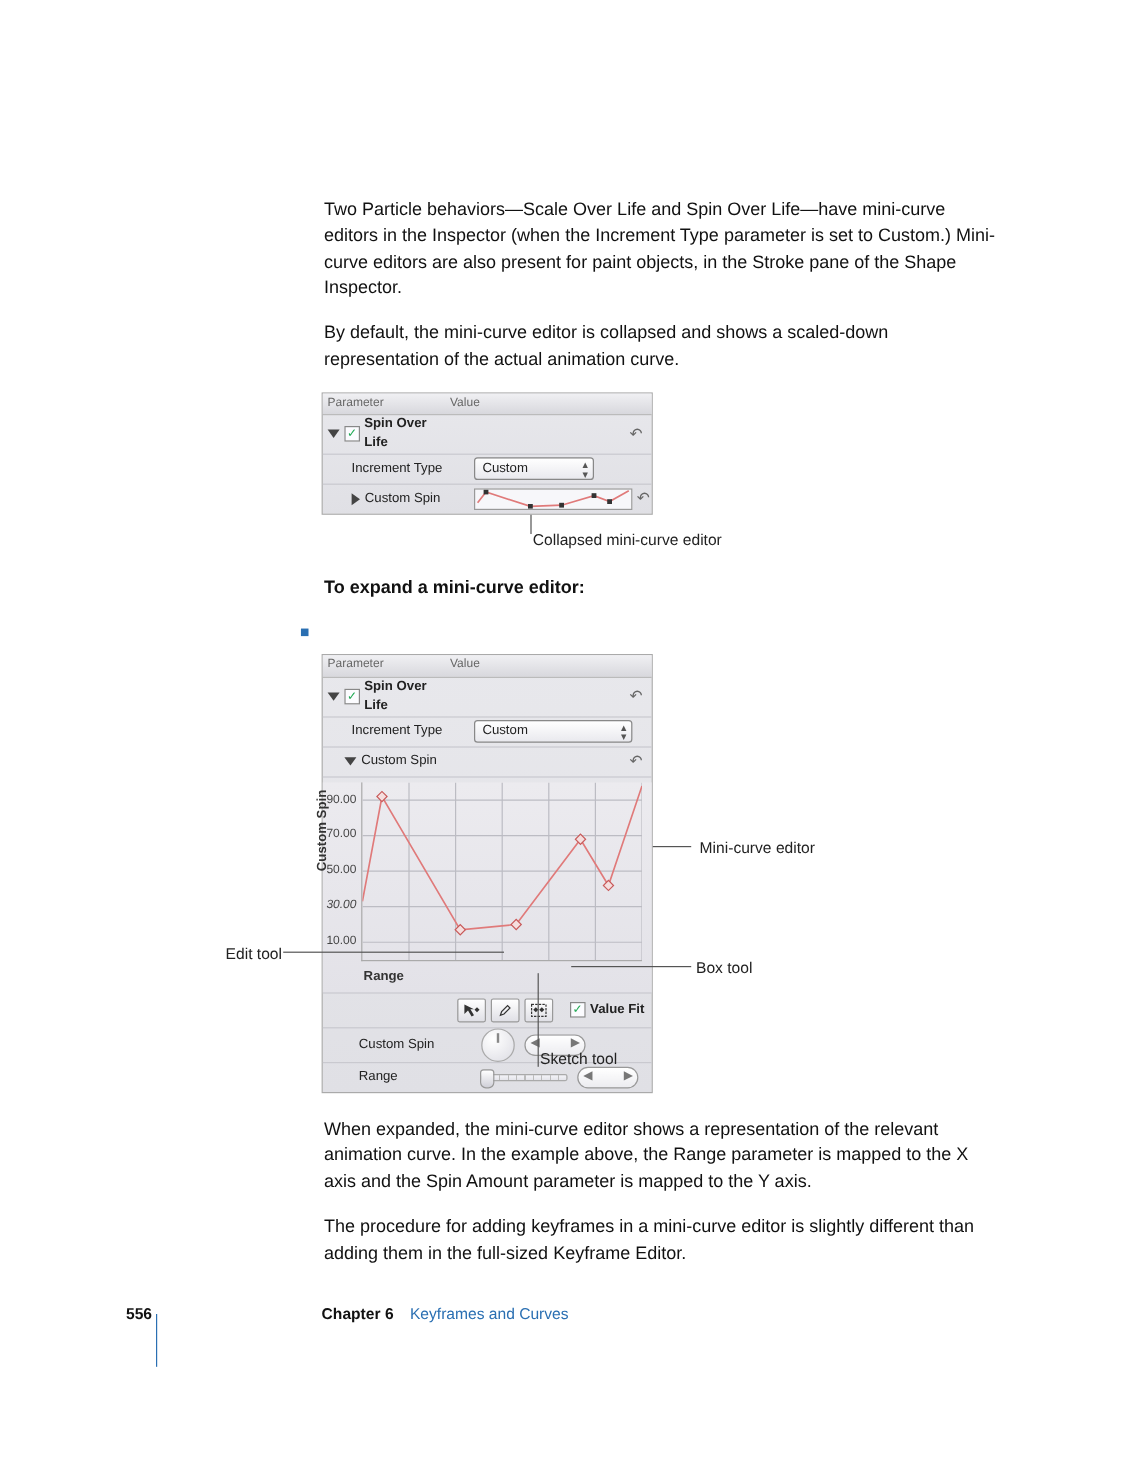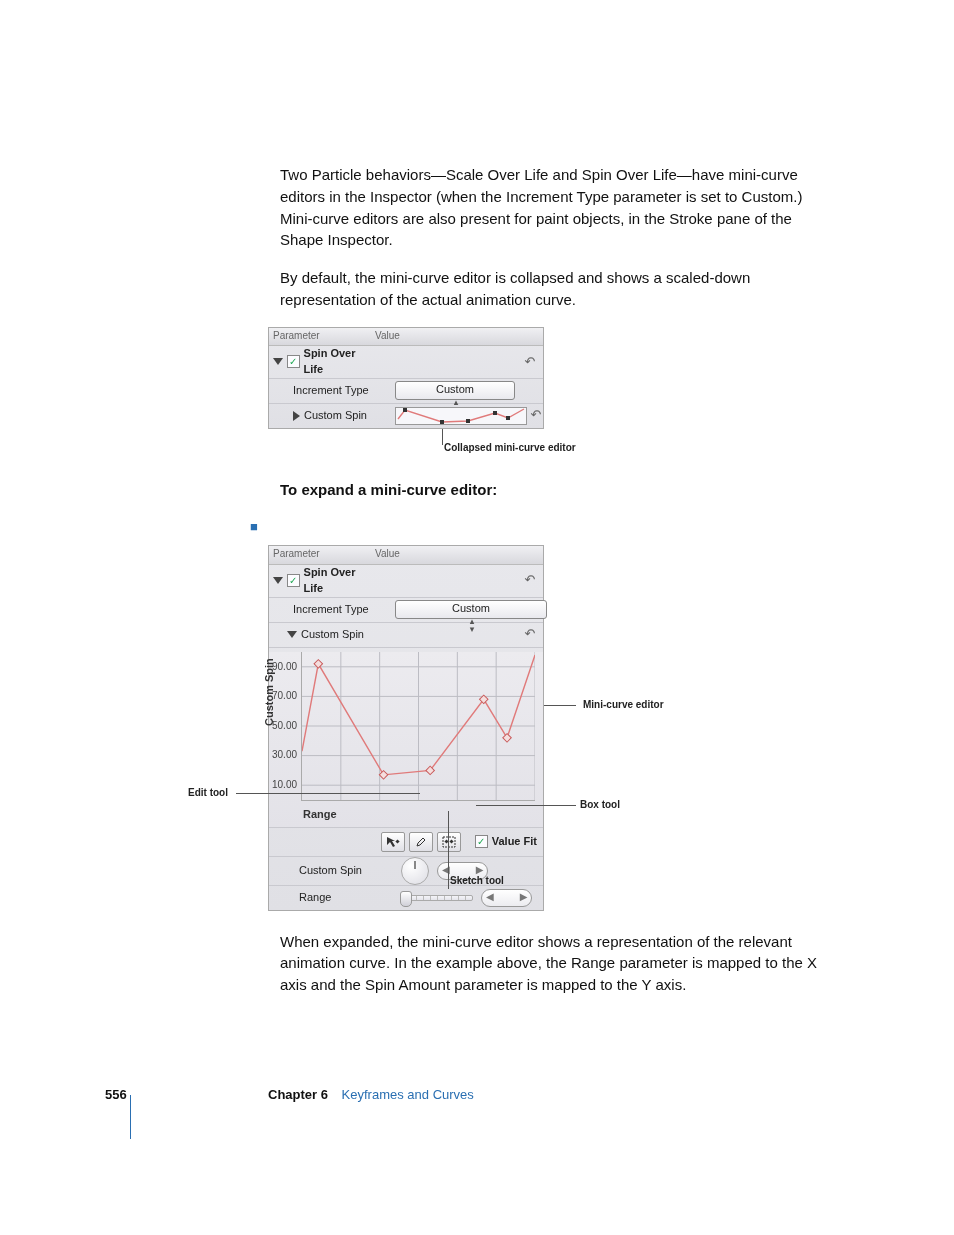--- a/index.html
+++ b/index.html
@@ -9,26 +9,26 @@
     margin: 0;
     background: #fff;
     width: 954px;
     height: 1235px;
     position: relative;
   }
   .page {
     padding: 164px 120px 0 268px;
     line-height: 1.45;
   }
-  p { margin: 0 0 16px 12px; }
+  p { margin: 0 0 16px 2px; }
   .bold { font-weight: 600; }
   .bullet-row { display: flex; margin: 0 0 8px -18px; }
   .bullet { color: #2a6fb2; font-size: 13px; margin-right: 8px; line-height: 1.6; }
   .figure-wrap { margin: 6px 0 20px 0; }
-  .callout { font-size: 10px; color: #222; font-weight: bold; }
+  .callout { font-size: 13px; color: #222; }
   .footer {
     position: absolute;
     bottom: 148px;
     left: 0;
     width: 954px;
     font-size: 13px;
   }
   .page-num { position: absolute; left: 105px; font-weight: 600; }
   .chapter-label { position: absolute; left: 268px; }
   .chapter-title { color: #2a6fb2; margin-left: 10px; }
@@ -105,25 +105,24 @@
     font-size: 10px; color: #2a5;
     line-height: 1;
   }
   .popup {
     height: 17px;
     border: 1px solid #888;
     border-radius: 3px;
     background: linear-gradient(#fff,#e9e9ee);
     display: inline-flex;
     align-items: center;
-    padding: 0 16px;
+    padding: 0 6px;
     font-size: 11px;
     min-width: 86px;
     justify-content: space-between;
-    flex-direction: column;
   }
   .popup .arrows { font-size: 9px; line-height: 8px; color: #555; letter-spacing: -2px;}
   .mini-curve-collapsed {
     height: 16px;
     border: 1px solid #999;
     background: #f7f7fa;
     position: relative;
     width: 130px;
   }
   .mini-curve-collapsed svg { position: absolute; inset:0; }
@@ -315,21 +314,21 @@
               <span>Custom Spin</span>
             </div>
             <div class="vcol"></div>
             <div class="reset">↶</div>
           </div>
 
           <div class="chart">
             <div class="chart-inner" id="chart-inner">
               <div class="axis-title">Custom Spin</div>
             <div class="ylabel" style="top: 133.2px;">10.00</div>
-                <div class="ylabel" style="top: 103.6px;">30.00</div>
+                <div class="ylabel" style="top: 103.6px; font-style: italic;">30.00</div>
                 <div class="ylabel" style="top: 74px;">50.00</div>
                 <div class="ylabel" style="top: 44.4px;">70.00</div>
                 <div class="ylabel" style="top: 14.8px;">90.00</div>
                 <svg width="233" height="148" style="position: absolute; left: 0px; top: 0px;">
                   <g class="grid">
                     <line x1="0" x2="233" y1="133.2" y2="133.2"></line>
                     <line x1="0" x2="233" y1="103.6" y2="103.6"></line>
                     <line x1="0" x2="233" y1="74" y2="74"></line>
                     <line x1="0" x2="233" y1="44.400000000000006" y2="44.400000000000006"></line>
                     <line x1="0" x2="233" y1="14.799999999999983" y2="14.799999999999983"></line>
@@ -414,20 +413,21 @@
 
       <div class="leader" style="left:28px; top:248px; width:184px;"></div>
       <span class="callout" style="position:absolute; left:-20px; top:241px;">Edit tool</span>
 
       <div class="leader-v" style="left:240px; top:266px; height:78px;"></div>
       <span class="callout" style="position:absolute; left:242px; top:329px;">Sketch tool</span>
     </div>
   </div>
 
   <p>When expanded, the mini-curve editor shows a representation of the relevant animation curve. In the example above, the Range parameter is mapped to the X axis and the Spin Amount parameter is mapped to the Y axis.</p>
+  <p>The procedure for adding keyframes in a mini-curve editor is slightly different than adding them in the full-sized Keyframe Editor.</p>
 
 </div>
 
 <div class="footer">
   <span class="page-num">556</span>
   <span class="chapter-label">
     <b>Chapter 6</b>
     <span class="chapter-title">Keyframes and Curves</span>
   </span>
 </div>

